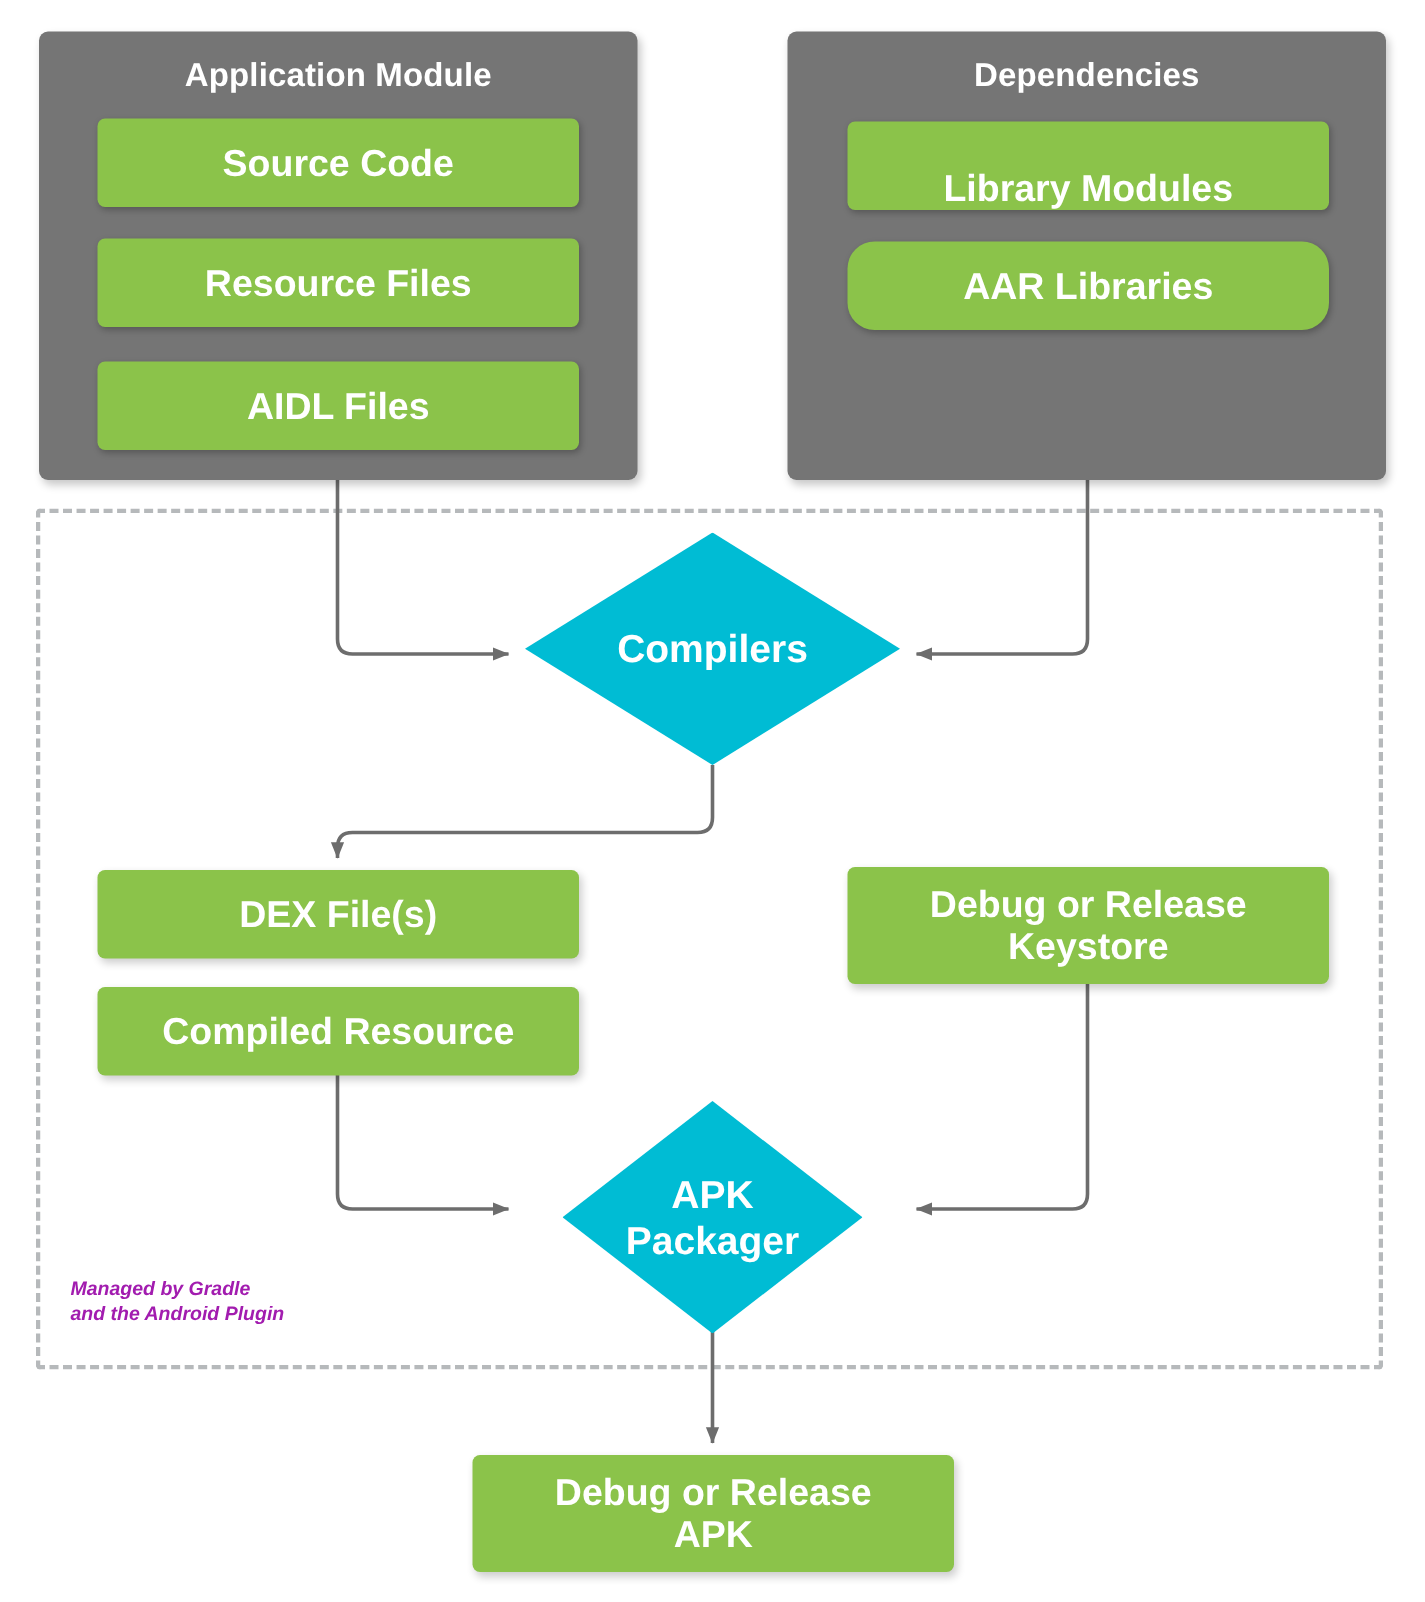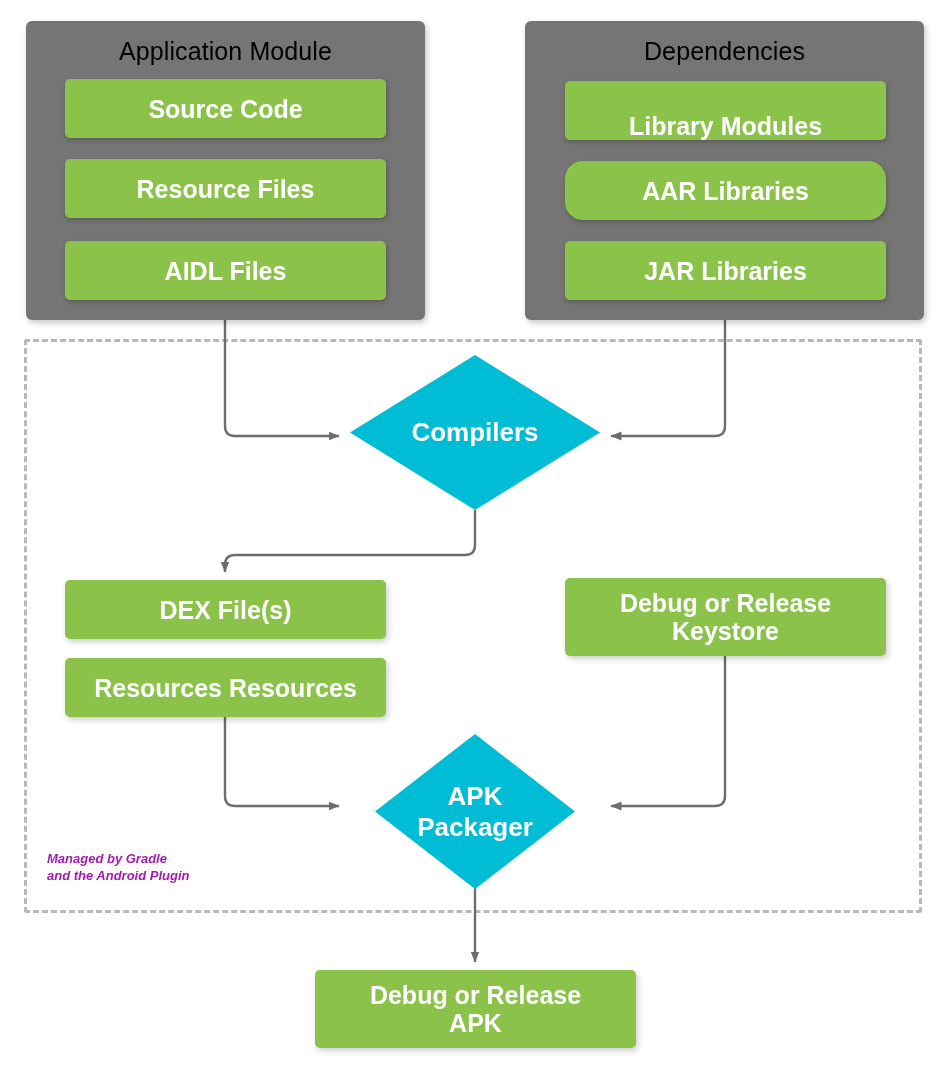--- a/index.html
+++ b/index.html
@@ -21,23 +21,23 @@
     position: absolute;
     background: #757575;
     border-radius: 6px;
     box-shadow: 2px 3px 6px rgba(0,0,0,0.22);
   }
   .panel-title {
     position: absolute;
     left: 0;
     right: 0;
     text-align: center;
-    color: #000000;
-    font-size: 25px;
-    font-weight: normal;
+    color: #ffffff;
+    font-size: 22px;
+    font-weight: bold;
     letter-spacing: 0.1px;
   }
   .chip {
     position: absolute;
     background: #8BC34A;
     border-radius: 5px;
     color: #ffffff;
     font-size: 25px;
     font-weight: bold;
     display: flex;
@@ -141,34 +141,31 @@
 
   <div class="panel" style="left:525px; top:21px; width:399px; height:299px;">
     <div class="panel-title" style="top:16px;">Dependencies</div>
   </div>
   <div class="chip inner" style="left:565px; top:81px; width:321px; height:59px;align-items:flex-end;">
     <span>Library Modules</span>
   </div>
   <div class="chip inner" style="left:565px; top:161px; width:321px; height:59px;border-radius:18px;">
     <span>AAR Libraries</span>
   </div>
-  <div class="chip inner" style="left:565px; top:241px; width:321px; height:59px;">
-    <span>JAR Libraries</span>
-  </div>
 
   <div class="diamond" style="left:350px; top:355px; width:250px; height:155px;">
     <span>Compilers</span>
   </div>
 
   <div class="chip" style="left:65px; top:580px; width:321px; height:59px;">
     <span>DEX File(s)</span>
   </div>
 
   <div class="chip" style="left:65px; top:658px; width:321px; height:59px;">
-    <span>Resources Resources</span>
+    <span>Compiled Resource</span>
   </div>
 
   <div class="chip" style="left:565px; top:578px; width:321px; height:78px;">
     <span style="white-space:pre-line;">Debug or Release
 Keystore</span>
   </div>
 
   <div class="diamond" style="left:375px; top:734px; width:200px; height:155px;">
     <span style="white-space:pre-line;">APK
 Packager</span>

